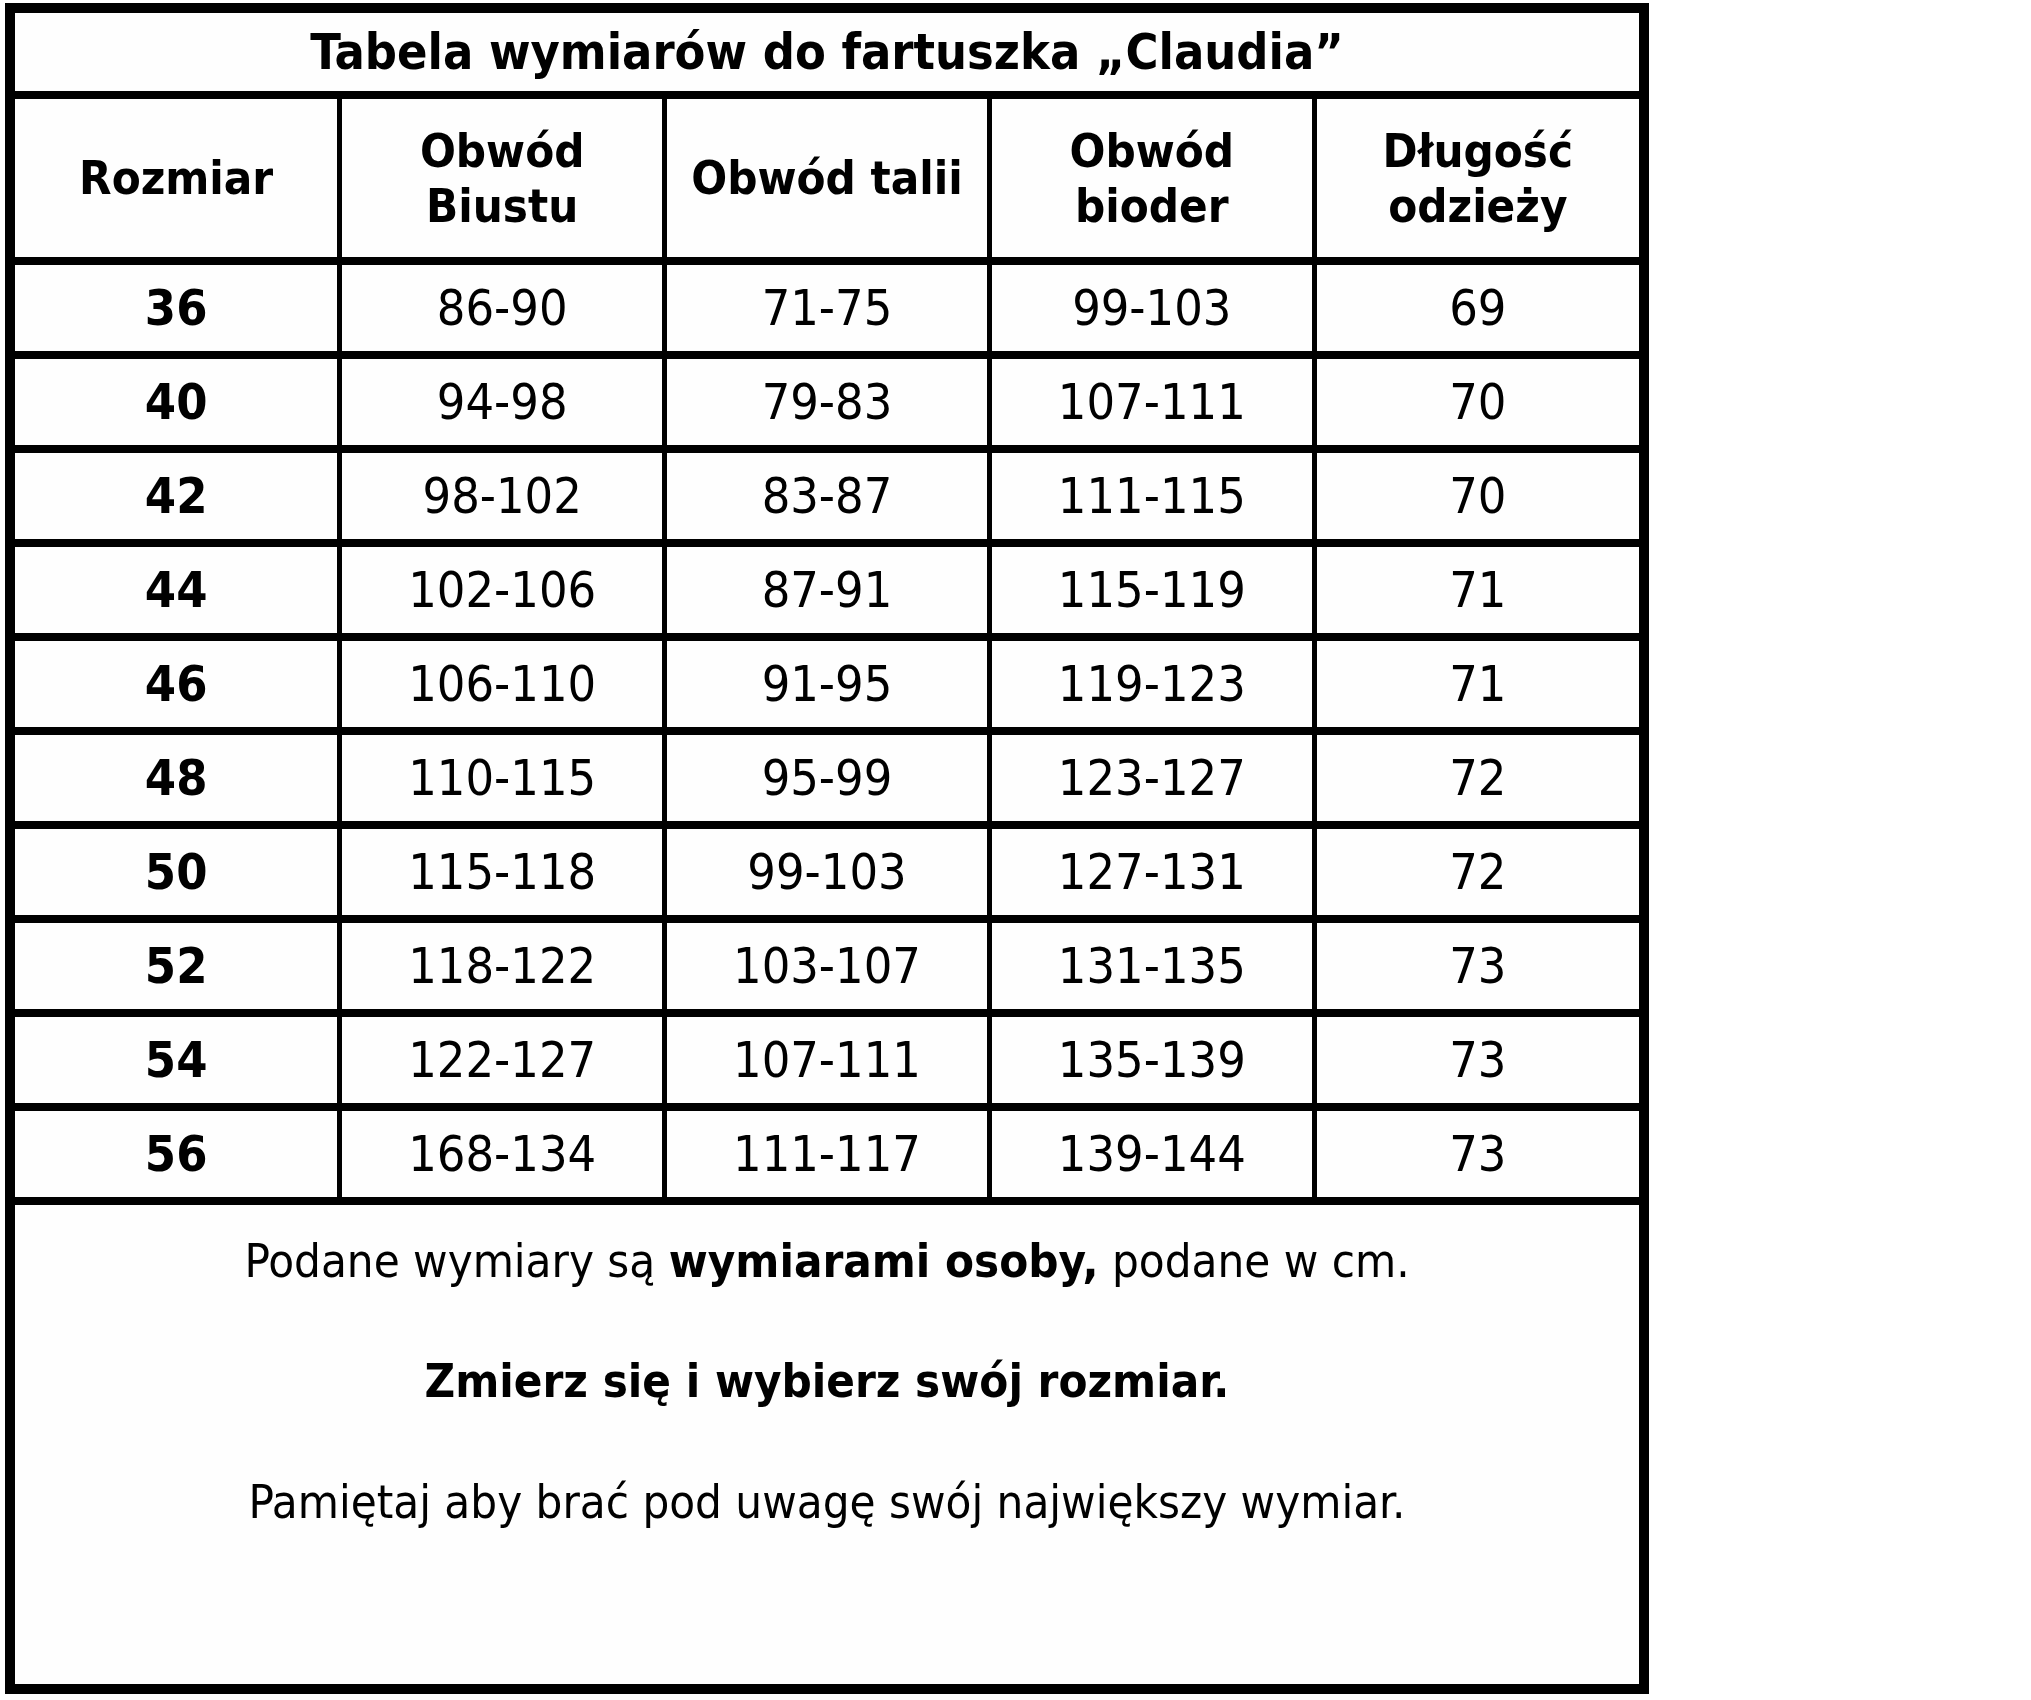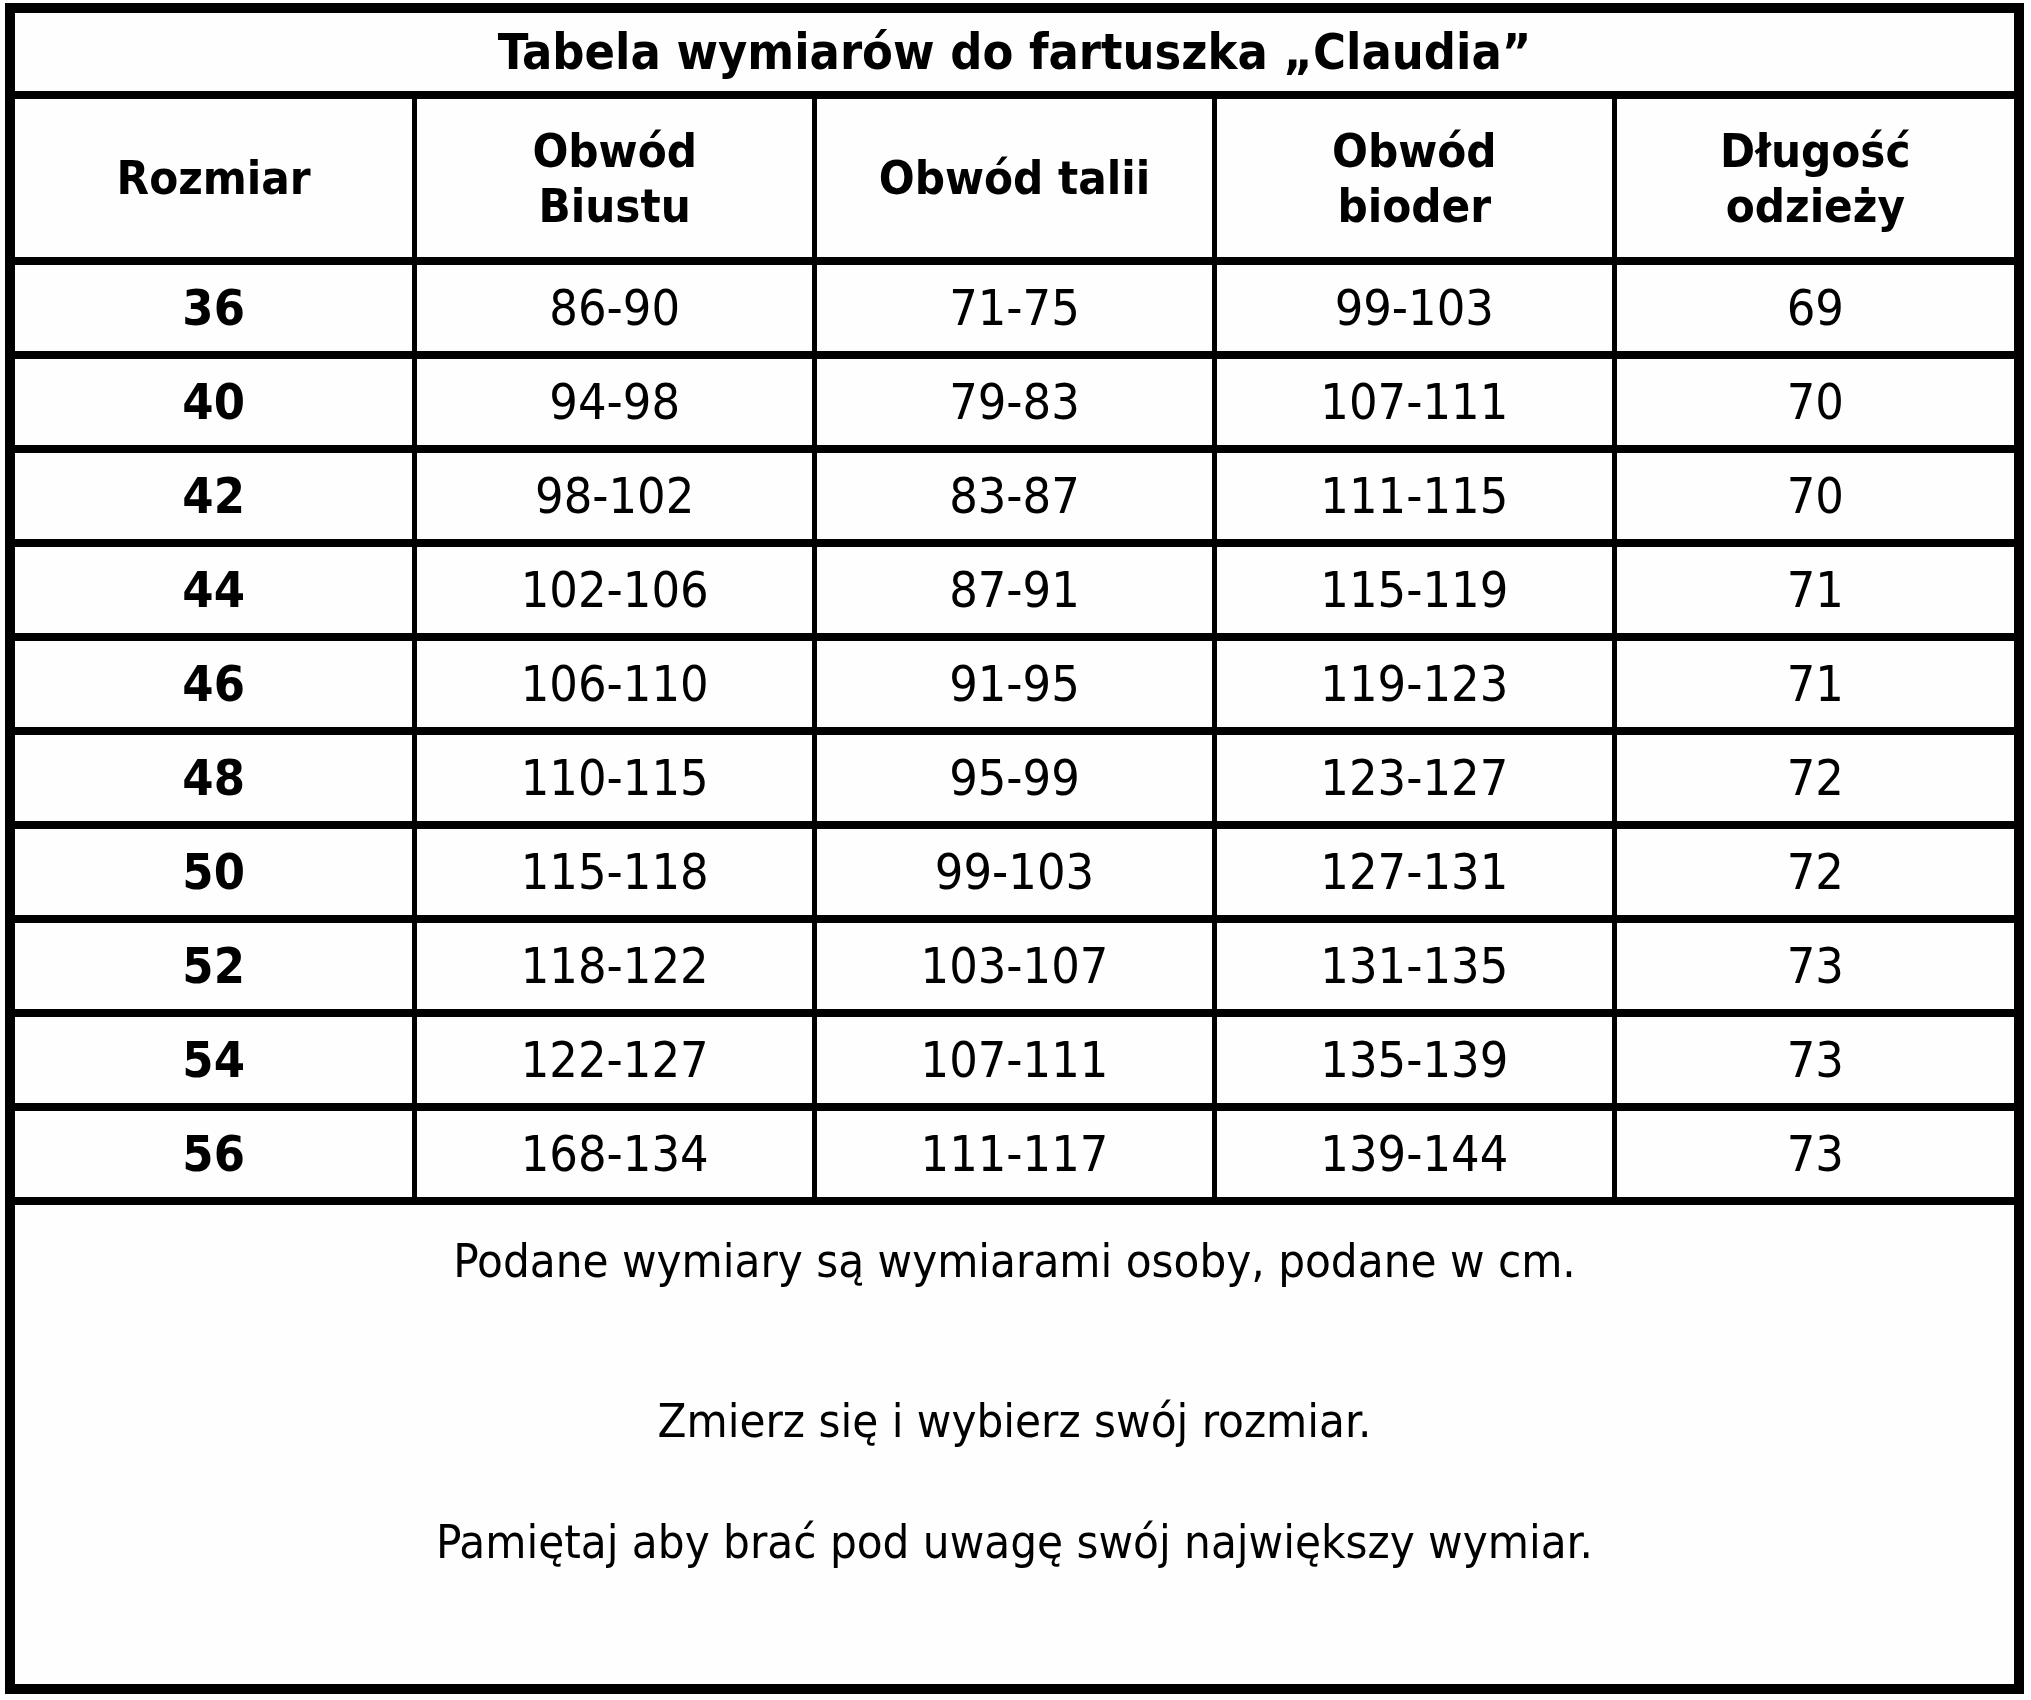--- a/index.html
+++ b/index.html
@@ -12,21 +12,21 @@
     height: 1700px;
     position: relative;
     font-family: "DejaVu Sans", "Liberation Sans", sans-serif;
     font-stretch: condensed;
     color: #000000;
   }
   .frame {
     position: absolute;
     left: 5px;
     top: 3px;
-    width: 2019px;
+    width: 1644px;
     height: 1691px;
     border: 10px solid #000000;
     box-sizing: border-box;
     background: #fefefe;
   }
   table.size-table {
     width: 100%;
     border-collapse: collapse;
     table-layout: fixed;
   }
@@ -69,21 +69,21 @@
   .footer {
     display: flex;
     flex-direction: column;
     align-items: center;
     padding-top: 28px;
     row-gap: 64px;
     font-size: 47px;
     line-height: 1.2;
     text-align: center;
   }
-  .footer .bold { font-weight: normal; margin-top: 40px; }
+  .footer .bold { font-weight: bold; }
   .footer-line { white-space: pre-wrap; }
 </style>
 </head>
 <body>
 
 <div class="frame">
   <table class="size-table">
     <tbody>
       <tr>
         <td class="title-cell" colspan="5">Tabela wymiarów do fartuszka „Claudia”</td>

